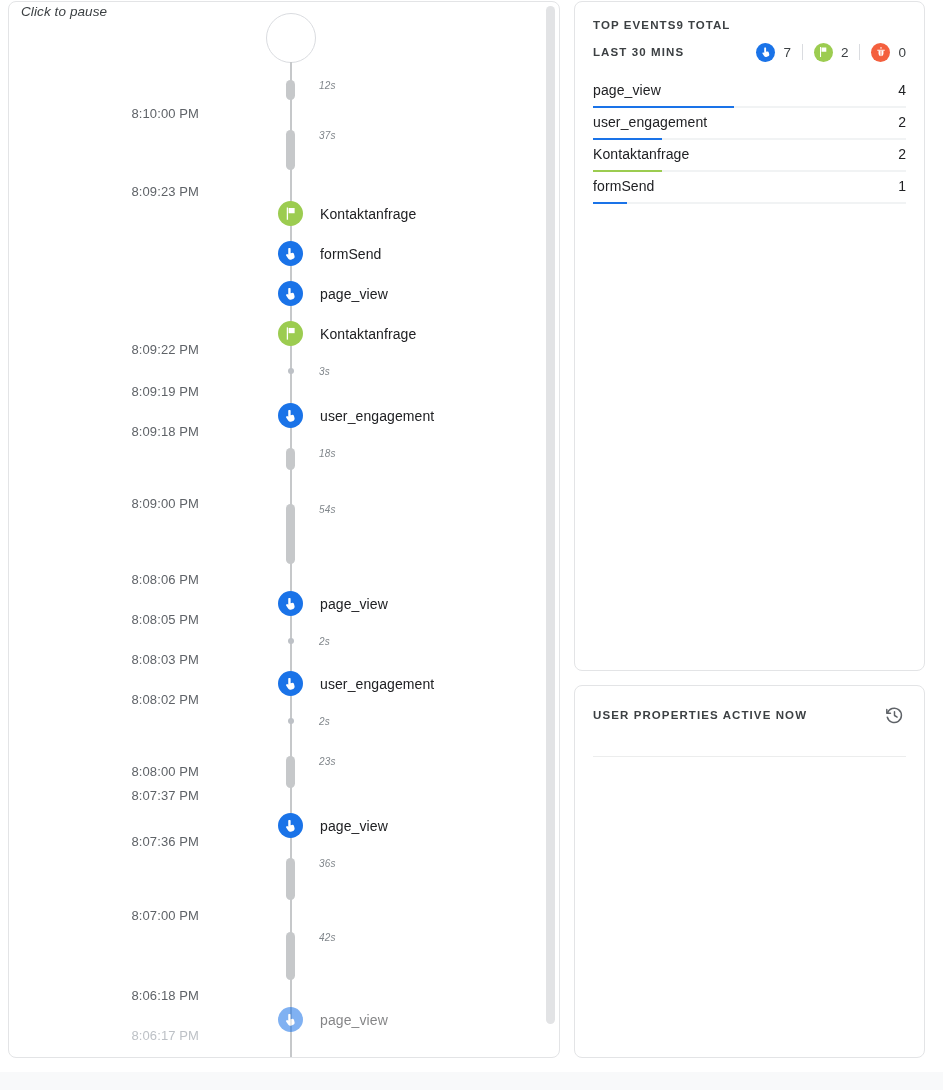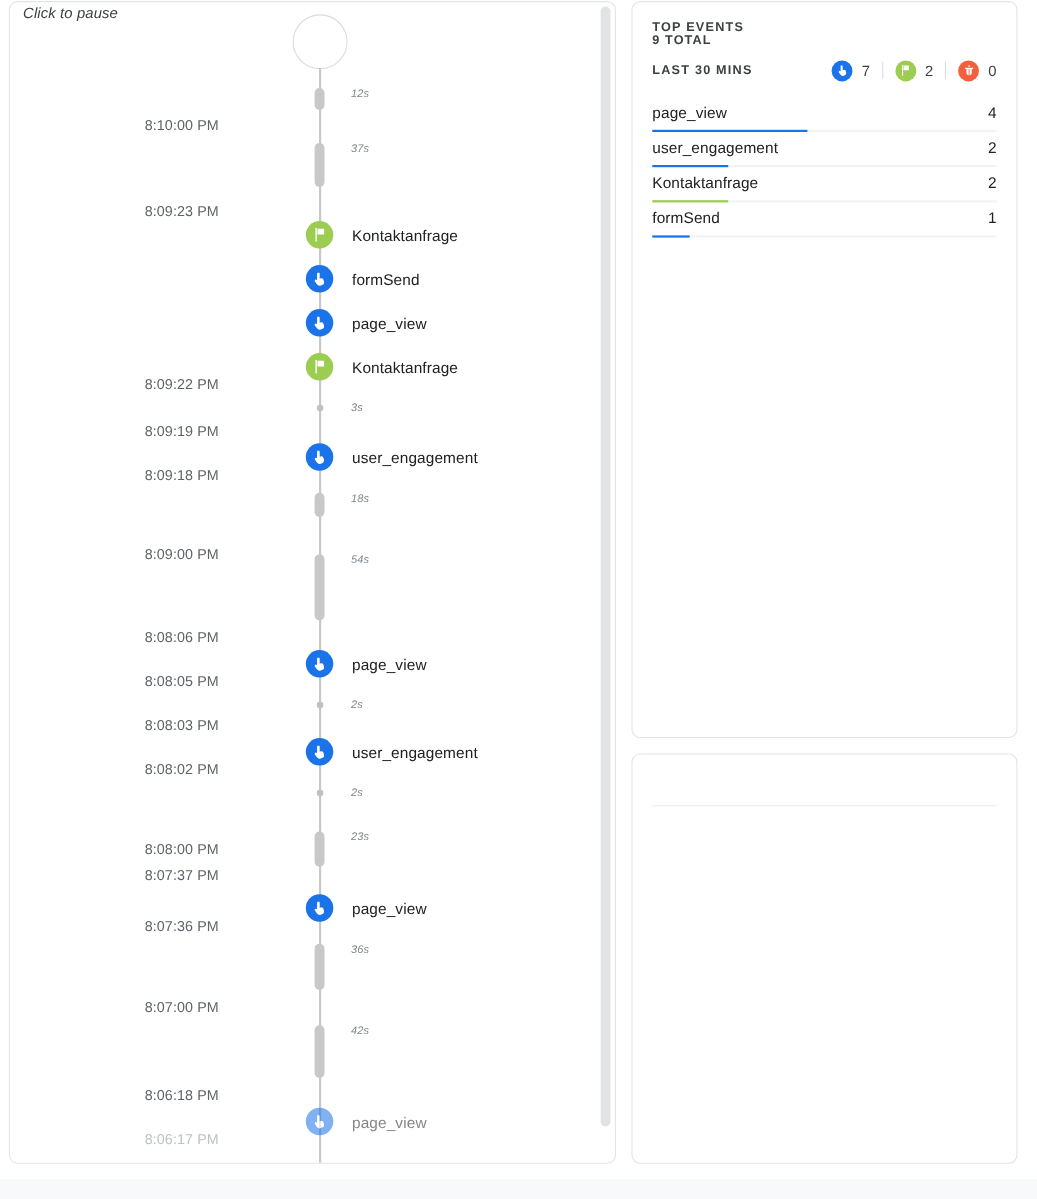--- a/index.html
+++ b/index.html
@@ -100,21 +100,21 @@
   }
   .scroll-thumb {
     position: absolute; left: 0; top: 0;
     width: 9px; height: 1018px;
     background: #e2e3e5; border-radius: 5px;
   }
 
   
   .panel-pad { padding: 17px 18px 0 18px; position: relative; }
   .panel-head {
-    display: flex; justify-content: flex-start; align-items: baseline; flex-direction: column;
+    display: flex; justify-content: flex-start; align-items: baseline;
   }
   .panel-title {
     font-size: 11.5px; font-weight: bold; color: #3c4043;
     letter-spacing: 1.1px;
   }
   .panel-total {
     font-size: 11.5px; font-weight: bold; color: #3c4043;
     letter-spacing: 1.0px;
   }
   .panel-sub {
@@ -400,18 +400,28 @@
             <div class="ev-bar-track">
               <div class="ev-bar-fill" style="width: 11%; background: rgb(26, 115, 232);"></div>
             </div>
           </div>
         </div>
     </div>
   </div>
 
   <div class="card" id="user-props-card">
     <div class="panel-pad">
+      <div class="up-head">
+        <span class="up-title">USER PROPERTIES ACTIVE NOW</span>
+        <span class="history-btn">
+          <svg width="21" height="21" viewBox="0 0 24 24" fill="none" stroke="currentColor" stroke-width="1.7" stroke-linecap="round" stroke-linejoin="round">
+            <path d="M3.2 5.2v4.2h4.2"></path>
+            <path d="M3.9 9.4A8.2 8.2 0 1 1 3.8 14"></path>
+            <path d="M12 7.6V12l3 1.8"></path>
+          </svg>
+        </span>
+      </div>
       <div class="up-divider"></div>
     </div>
   </div>
 
   <div class="footer-strip"></div>
 </div>
 
 </body></html>

